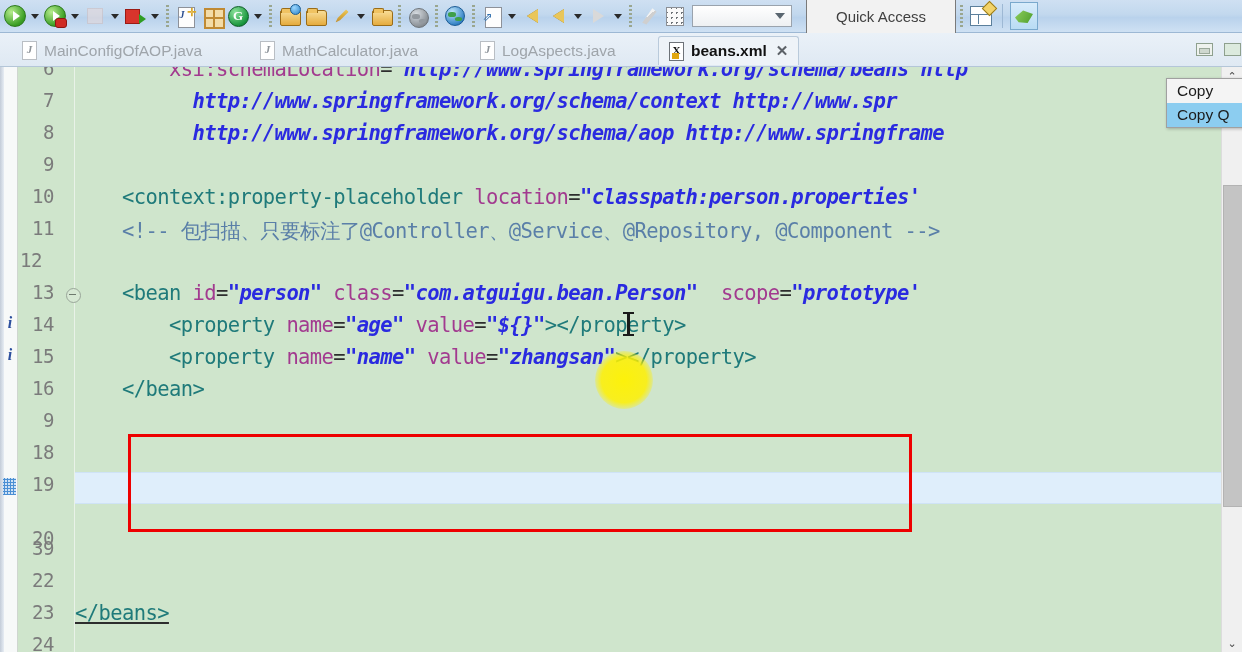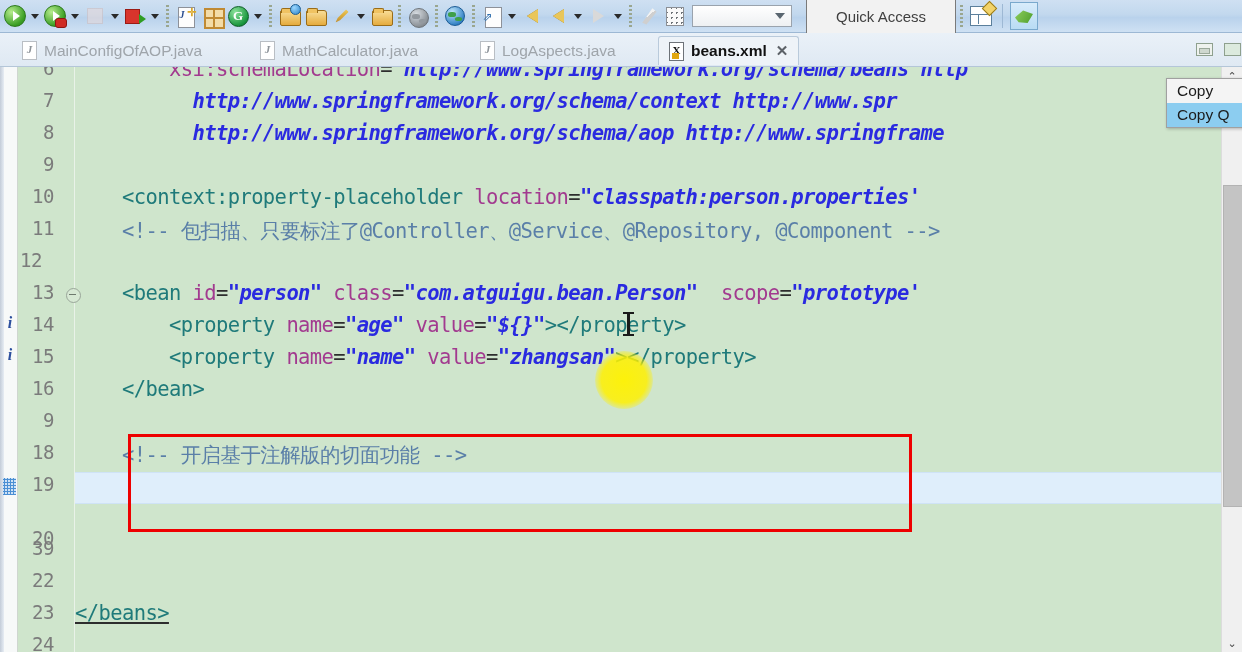--- a/index.html
+++ b/index.html
@@ -529,21 +529,21 @@
         <div class="ln" style="top: 22px;"><span class="tok-plain">          </span><span class="tok-val">http://www.springframework.org/schema/context http://www.spr</span></div>
         <div class="ln" style="top: 54px;"><span class="tok-plain">          </span><span class="tok-val">http://www.springframework.org/schema/aop http://www.springframe</span></div>
         <div class="ln" style="top: 86px;"></div>
         <div class="ln" style="top: 118px;"><span class="tok-plain">    </span><span class="tok-tag">&lt;context:property-placeholder</span><span class="tok-plain"> </span><span class="tok-attr">location</span><span class="tok-punct">=</span><span class="tok-val">"classpath:person.properties'</span></div>
         <div class="ln" style="top: 150px;"><span class="tok-plain">    </span><span class="tok-cmt">&lt;!-- 包扫描、只要标注了@Controller、@Service、@Repository, @Component --&gt;</span></div>
         <div class="ln" style="top: 214px;"><span class="tok-plain">    </span><span class="tok-tag">&lt;bean</span><span class="tok-plain"> </span><span class="tok-attr">id</span><span class="tok-punct">=</span><span class="tok-val">"person"</span><span class="tok-plain"> </span><span class="tok-attr">class</span><span class="tok-punct">=</span><span class="tok-val">"com.atguigu.bean.Person"</span><span class="tok-plain">  </span><span class="tok-attr">scope</span><span class="tok-punct">=</span><span class="tok-val">"prototype'</span></div>
         <div class="ln" style="top: 246px;"><span class="tok-plain">        </span><span class="tok-tag">&lt;property</span><span class="tok-plain"> </span><span class="tok-attr">name</span><span class="tok-punct">=</span><span class="tok-val">"age"</span><span class="tok-plain"> </span><span class="tok-attr">value</span><span class="tok-punct">=</span><span class="tok-val">"${}"</span><span class="tok-tag">&gt;&lt;/property&gt;</span></div>
         <div class="ln" style="top: 278px;"><span class="tok-plain">        </span><span class="tok-tag">&lt;property</span><span class="tok-plain"> </span><span class="tok-attr">name</span><span class="tok-punct">=</span><span class="tok-val">"name"</span><span class="tok-plain"> </span><span class="tok-attr">value</span><span class="tok-punct">=</span><span class="tok-val">"zhangsan"</span><span class="tok-tag">&gt;&lt;/property&gt;</span></div>
         <div class="ln" style="top: 310px;"><span class="tok-plain">    </span><span class="tok-tag">&lt;/bean&gt;</span></div>
         <div class="ln" style="top: 342px;"></div>
-        <div class="ln" style="top: 374px;"><span class="tok-plain">    </span><span class="tok-cmt">&lt;!-- 开启基于注解版的切面功能 --&gt;</span></div>
+        <div class="ln" style="top: 374px;"><span class="tok-plain">    </span></div>
         <div class="cur-line-hl" style="top: 405px;"></div>
         <div class="ln" style="top: 438px;"></div>
         <div class="ln" style="top: 470px;"></div>
         <div class="ln" style="top: 502px;"></div>
         <div class="ln" style="top: 534px; text-decoration: underline;"><span class="tok-tag">&lt;/beans&gt;</span></div>
         <div class="ln" style="top: 566px;"></div>
       </div>
 
     <div class="red-box" style="left:128px; top:367px; width:778px; height:92px;"></div>
 

